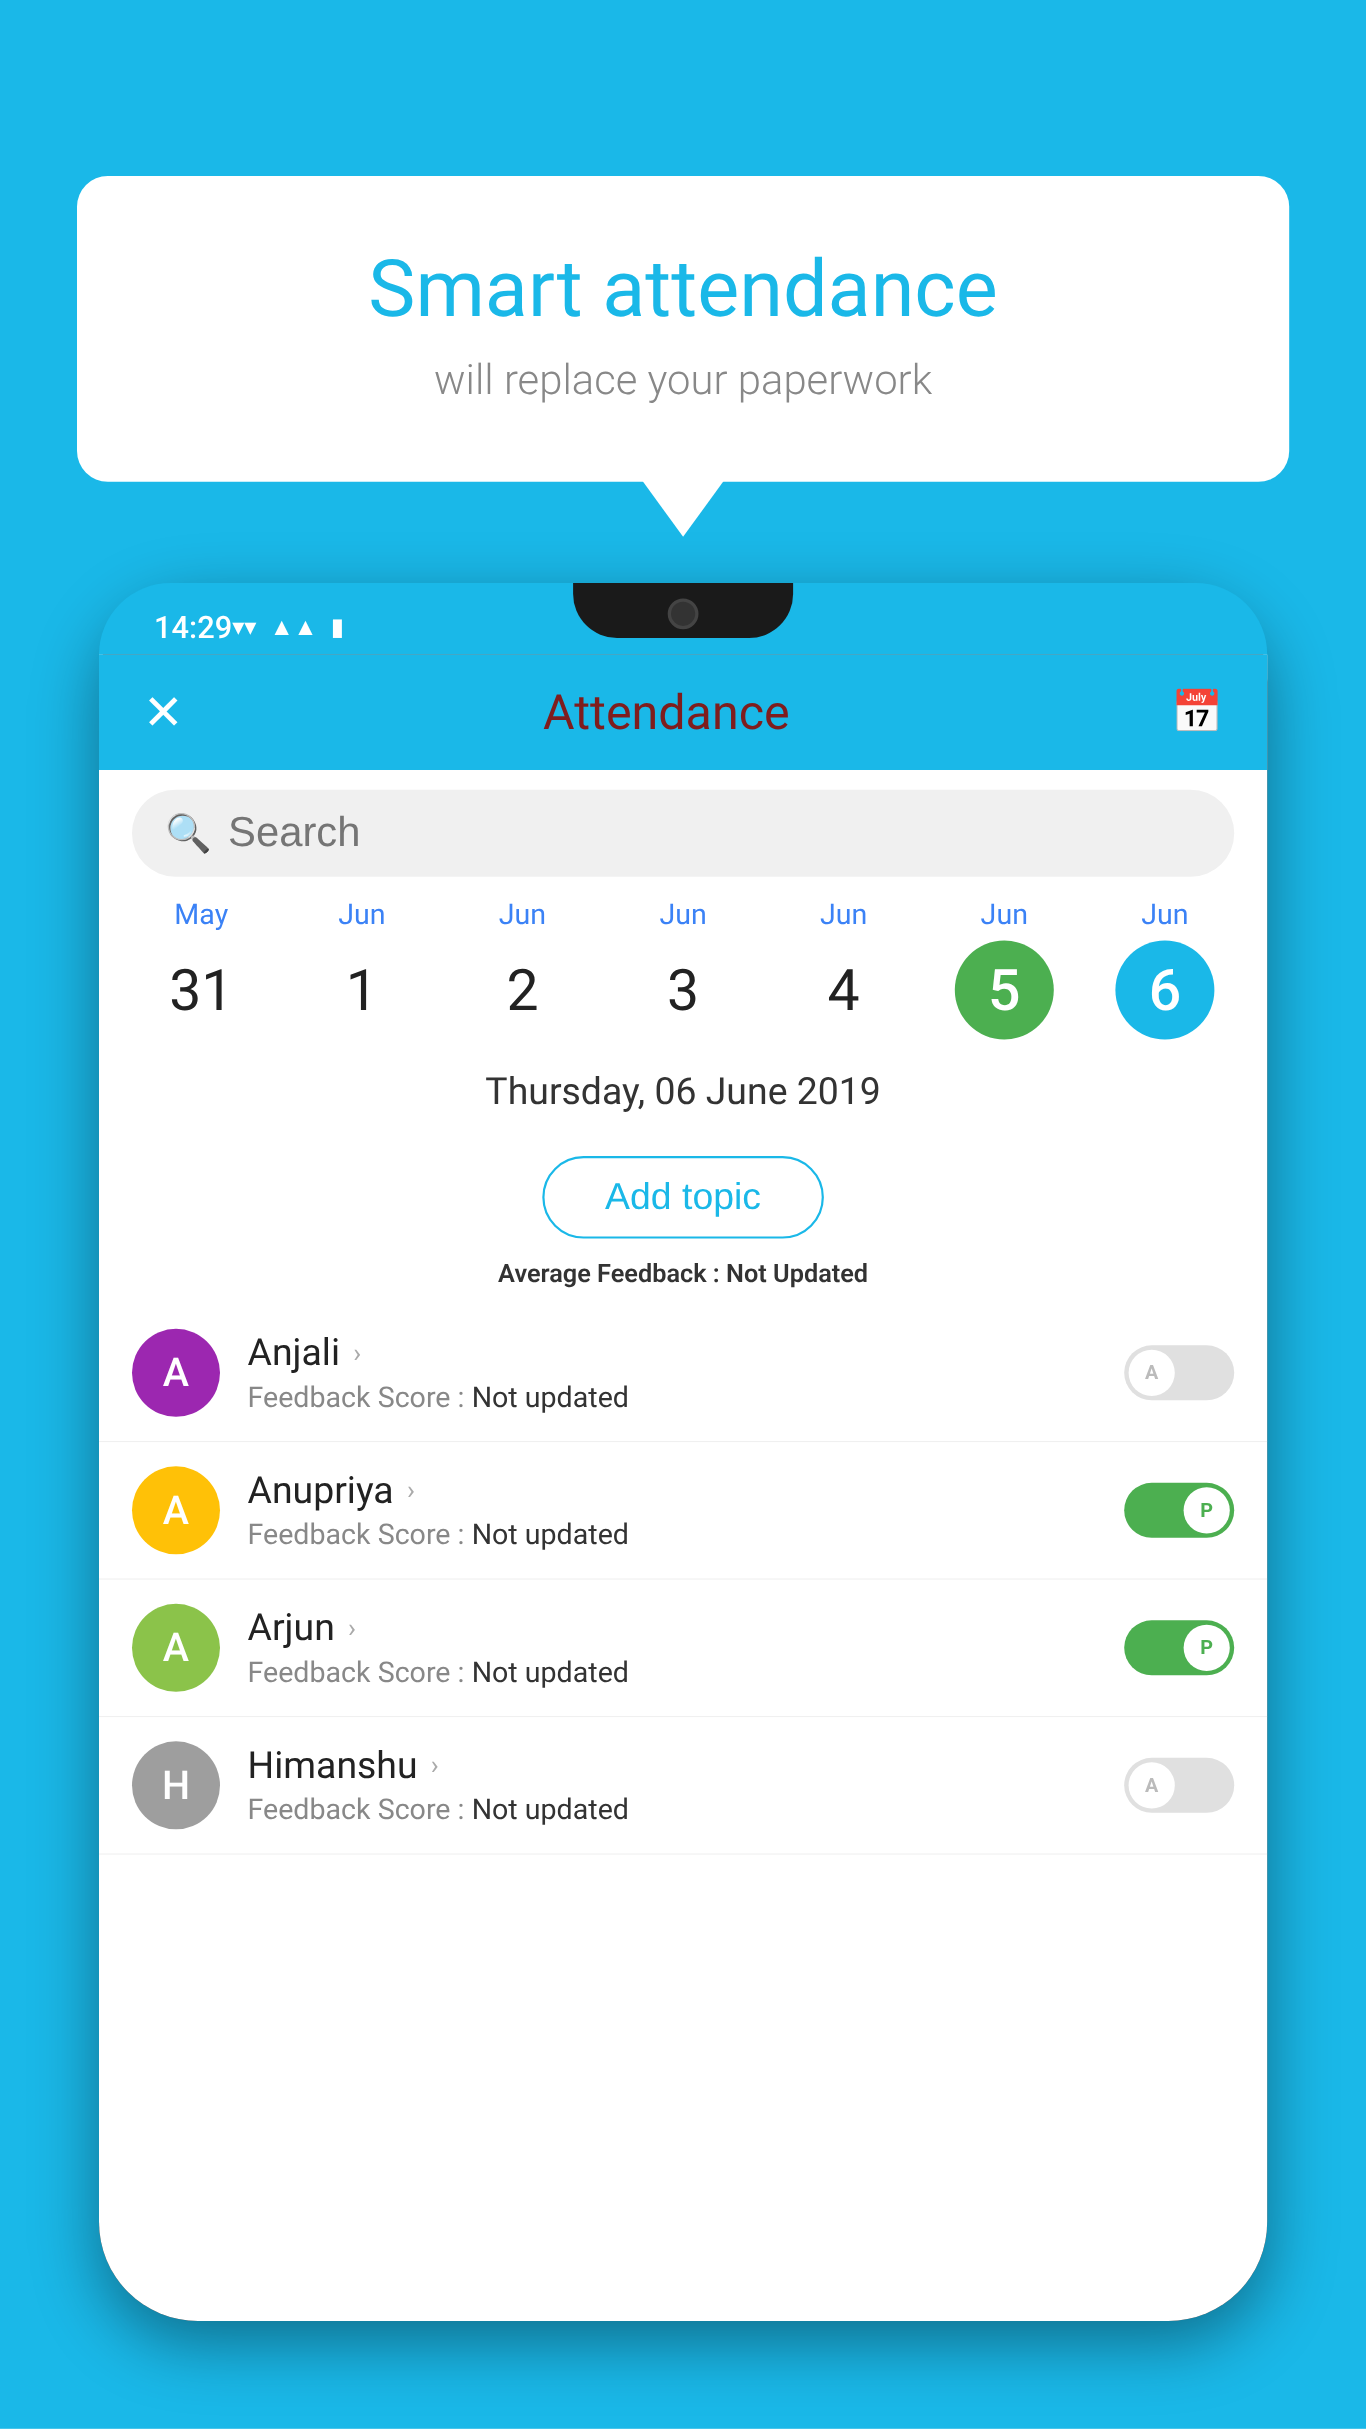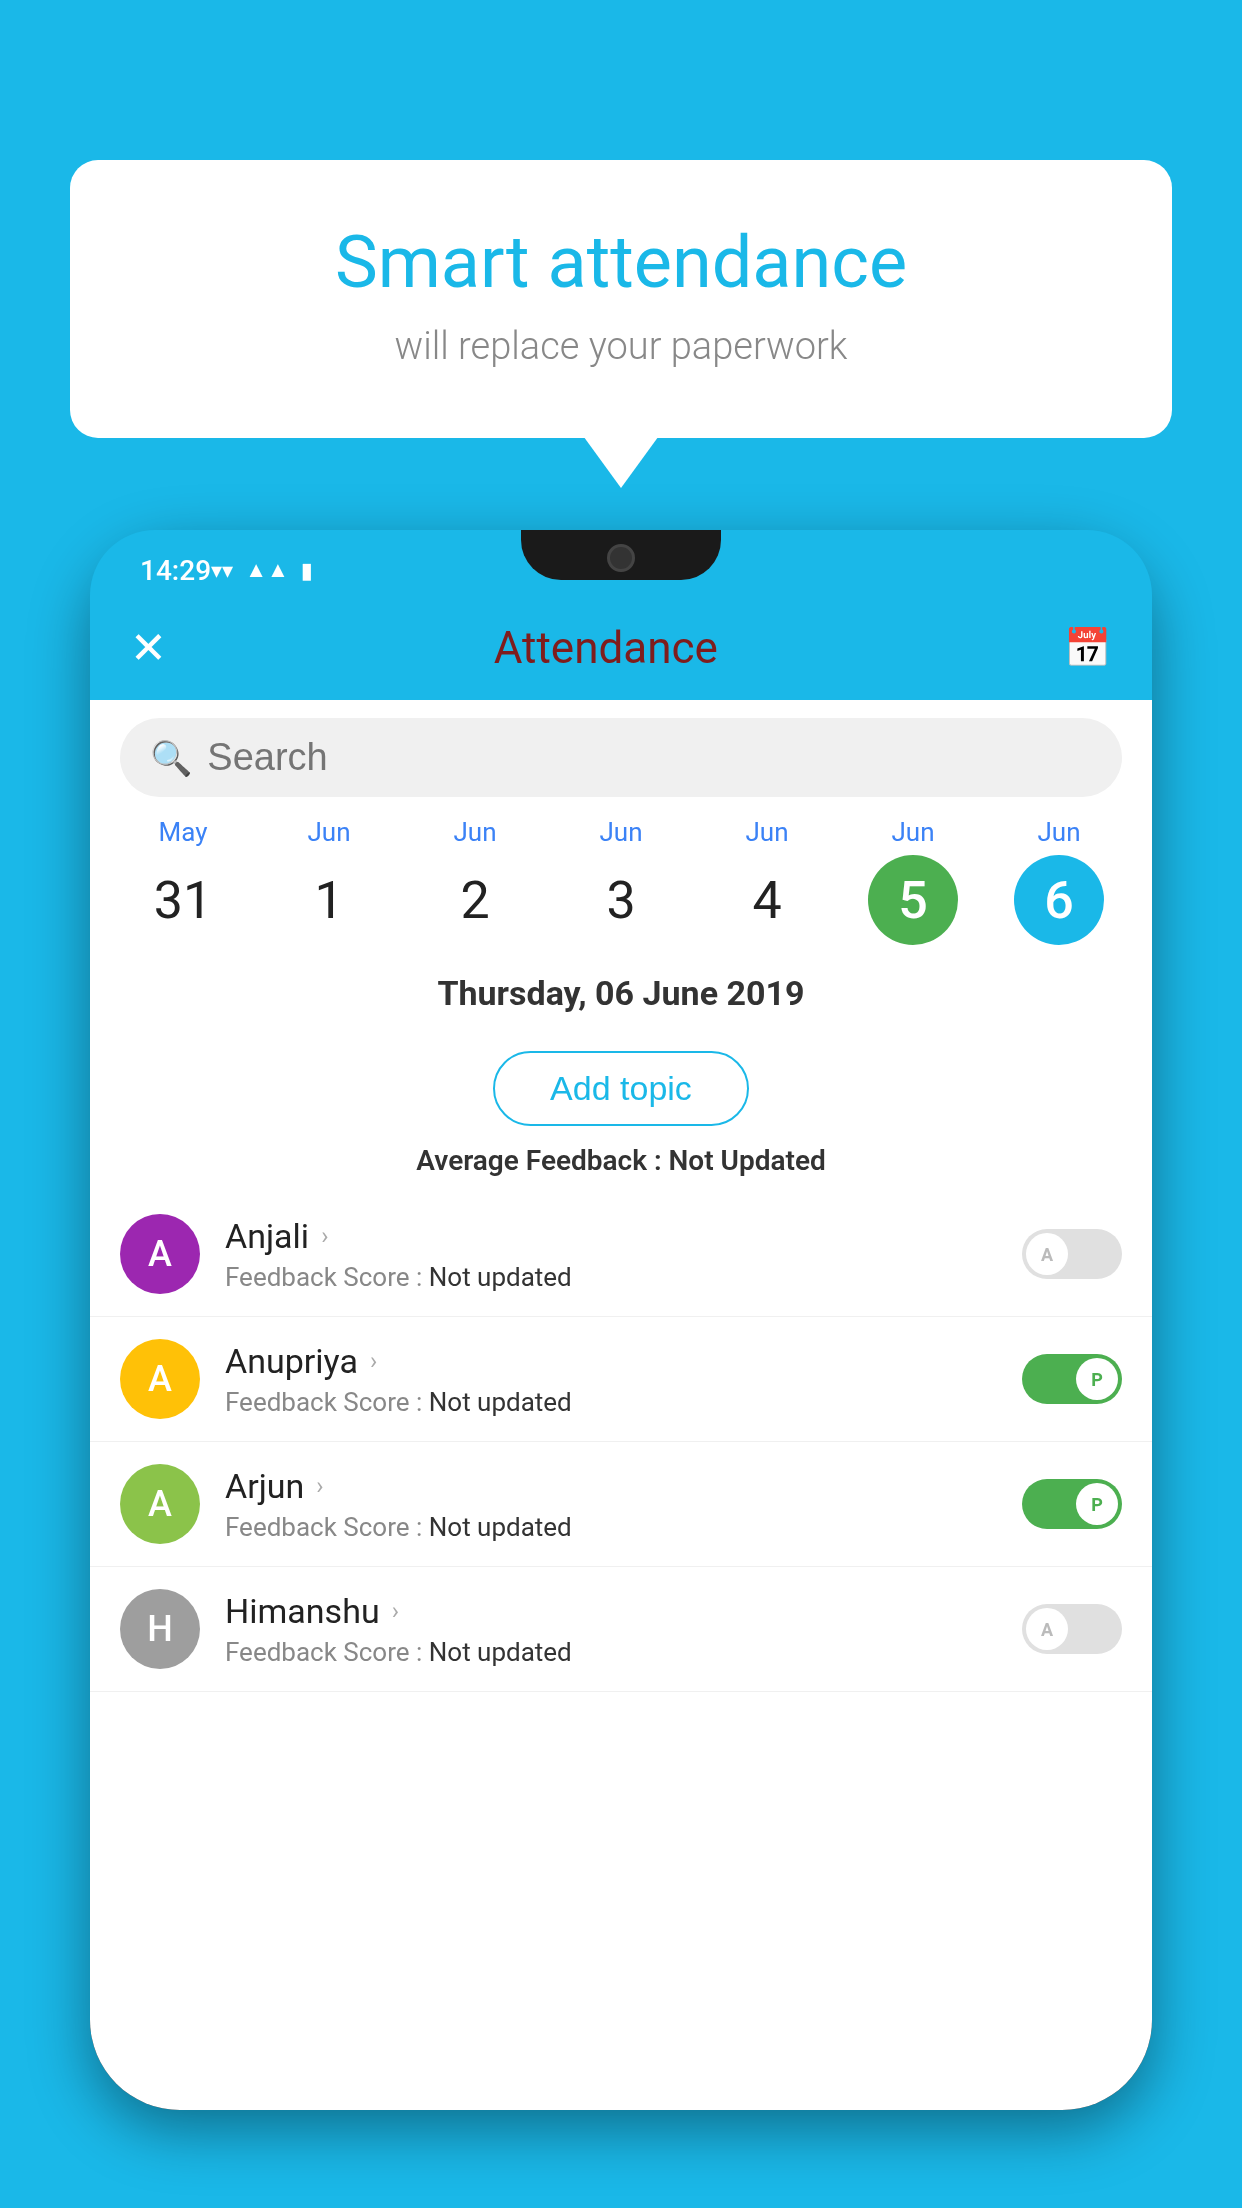--- a/index.html
+++ b/index.html
@@ -245,41 +245,41 @@
       color: white;
       font-weight: 500;
     }
 
     
     .selected-date-text {
       text-align: center;
       font-size: 34px;
       color: #333;
       margin-top: 28px;
-      font-weight: 700;
+      font-weight: 400;
     }
 
     
     .add-topic-btn {
       display: block;
       margin: 38px auto 0;
       border: 2px solid #1ab8e8;
       background: white;
       color: #1ab8e8;
       border-radius: 40px;
       padding: 16px 55px;
       font-size: 34px;
       cursor: pointer;
       width: fit-content;
     }
 
     
     .avg-feedback {
       text-align: center;
-      font-size: 28px;
+      font-size: 23px;
       color: #888;
       margin-top: 18px;
     }
 
     .avg-feedback span {
       color: #333;
       font-weight: 600;
     }
 
     

